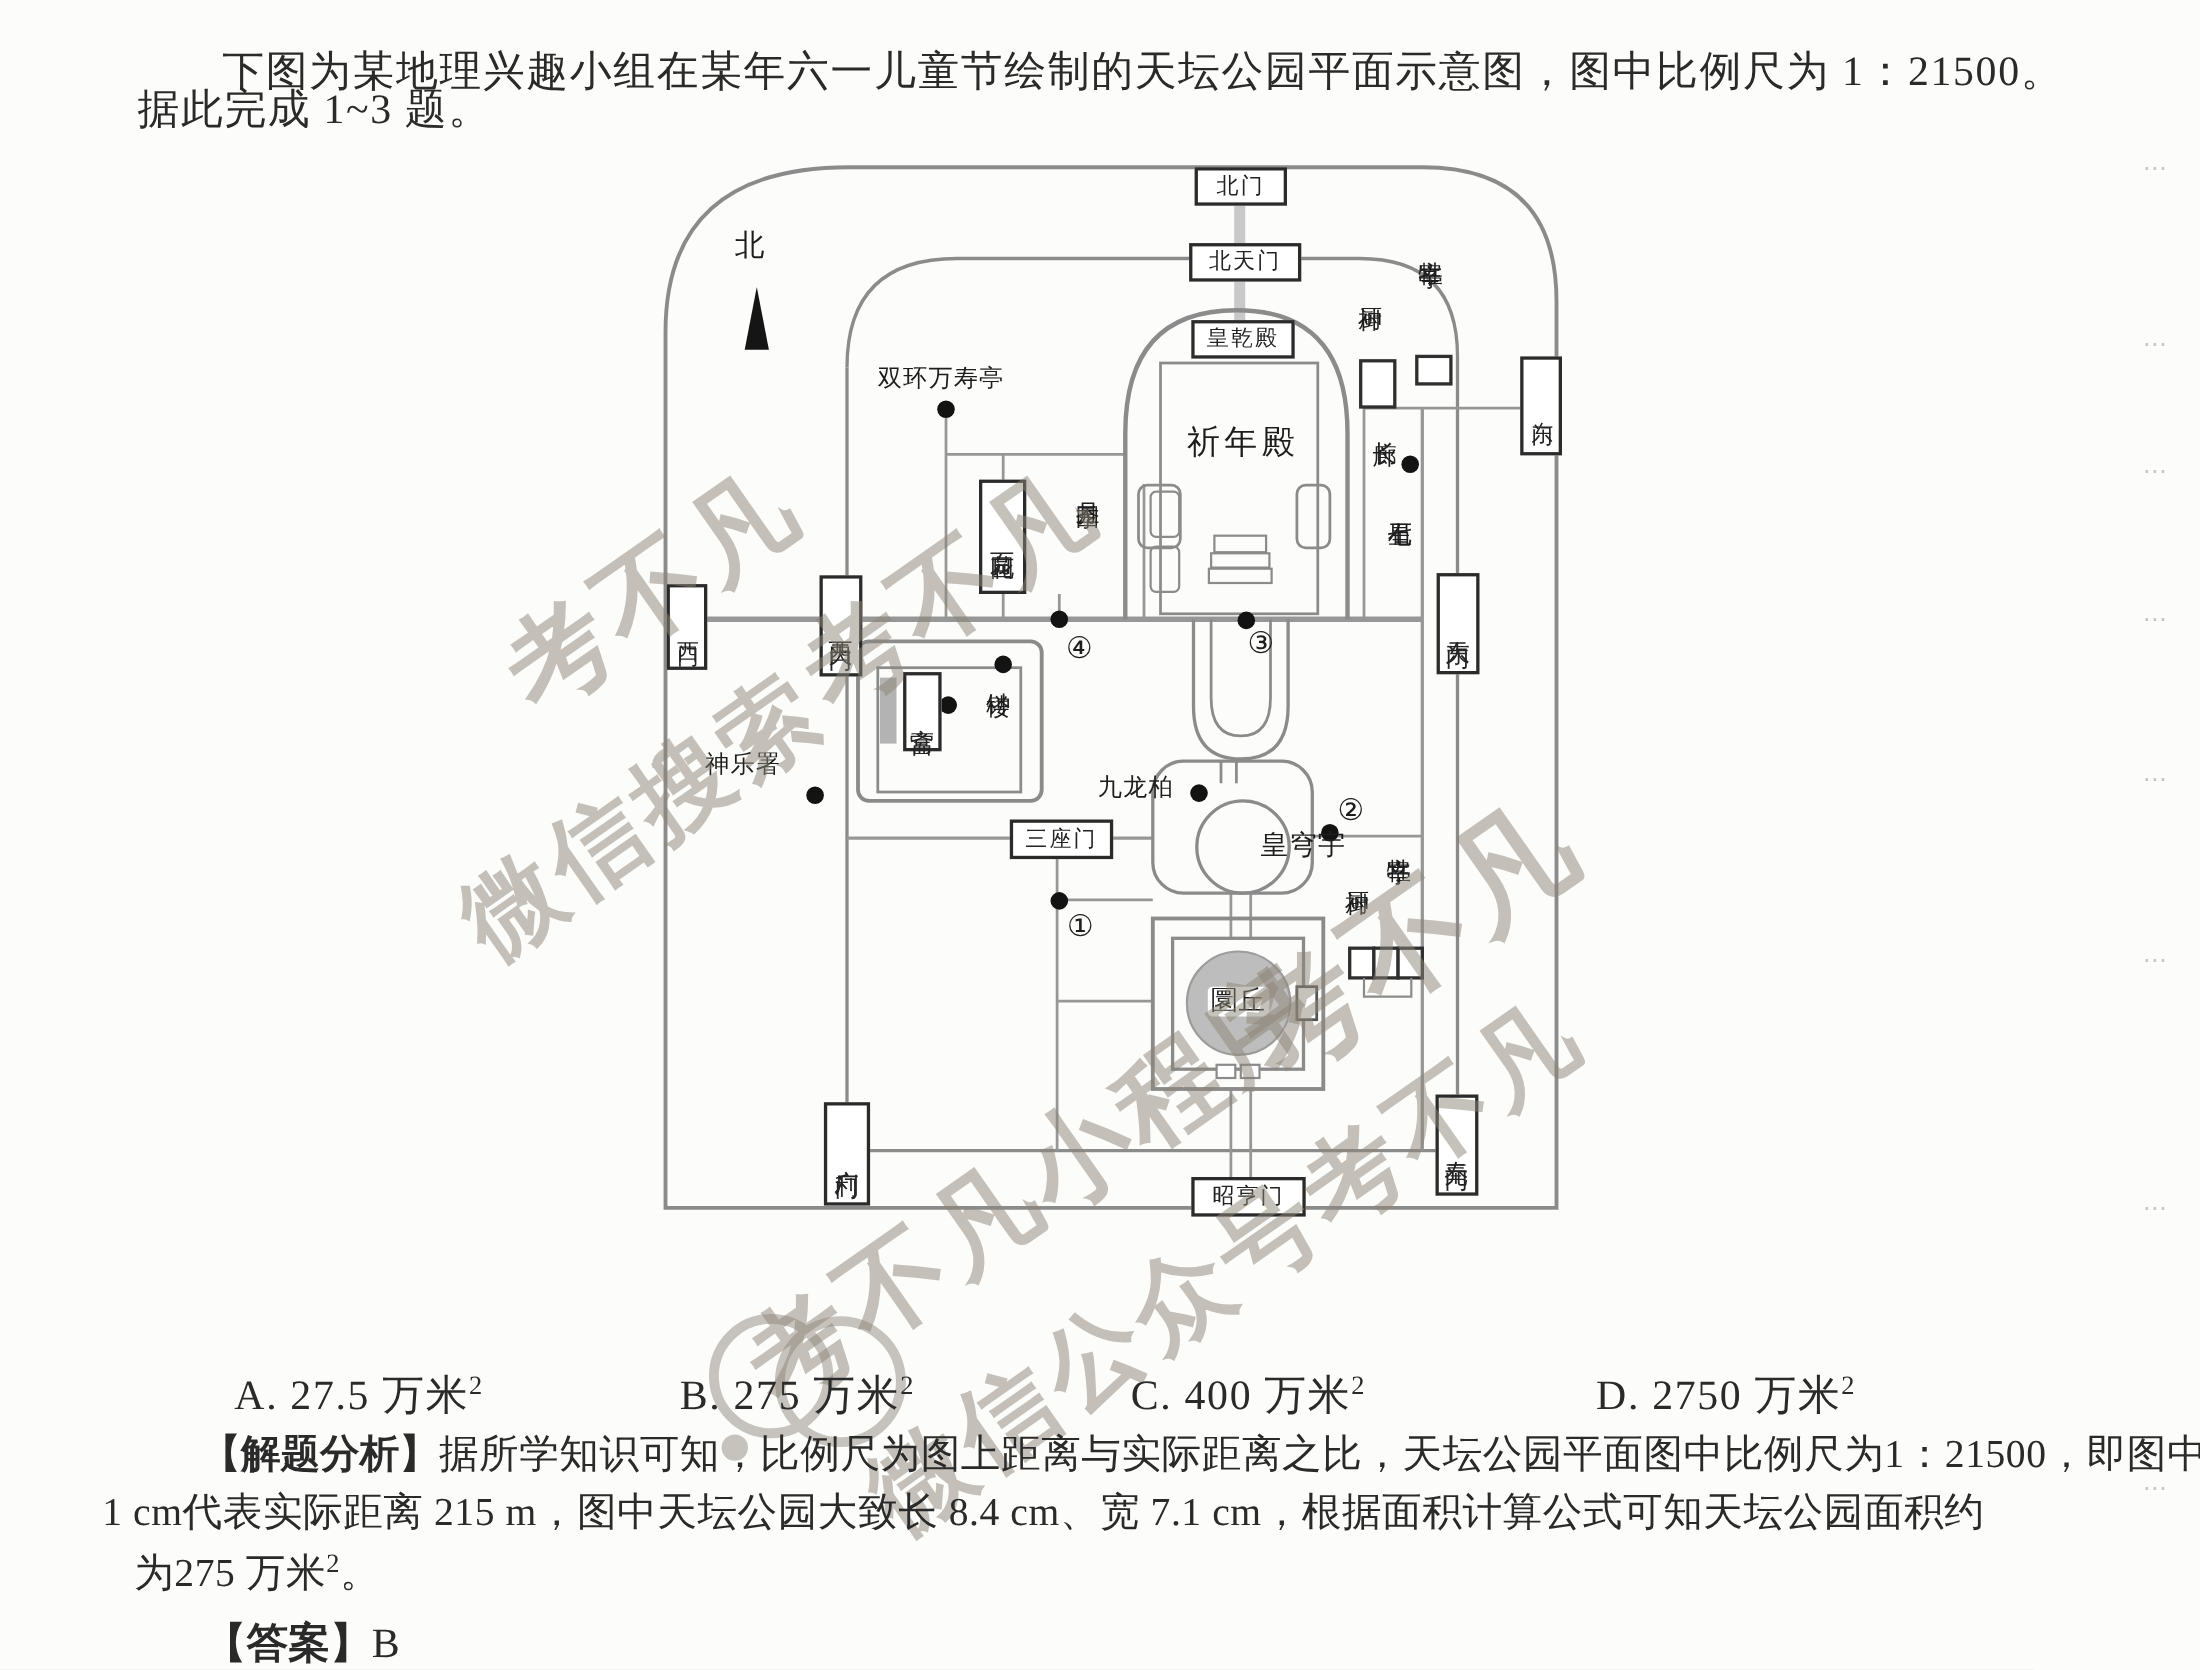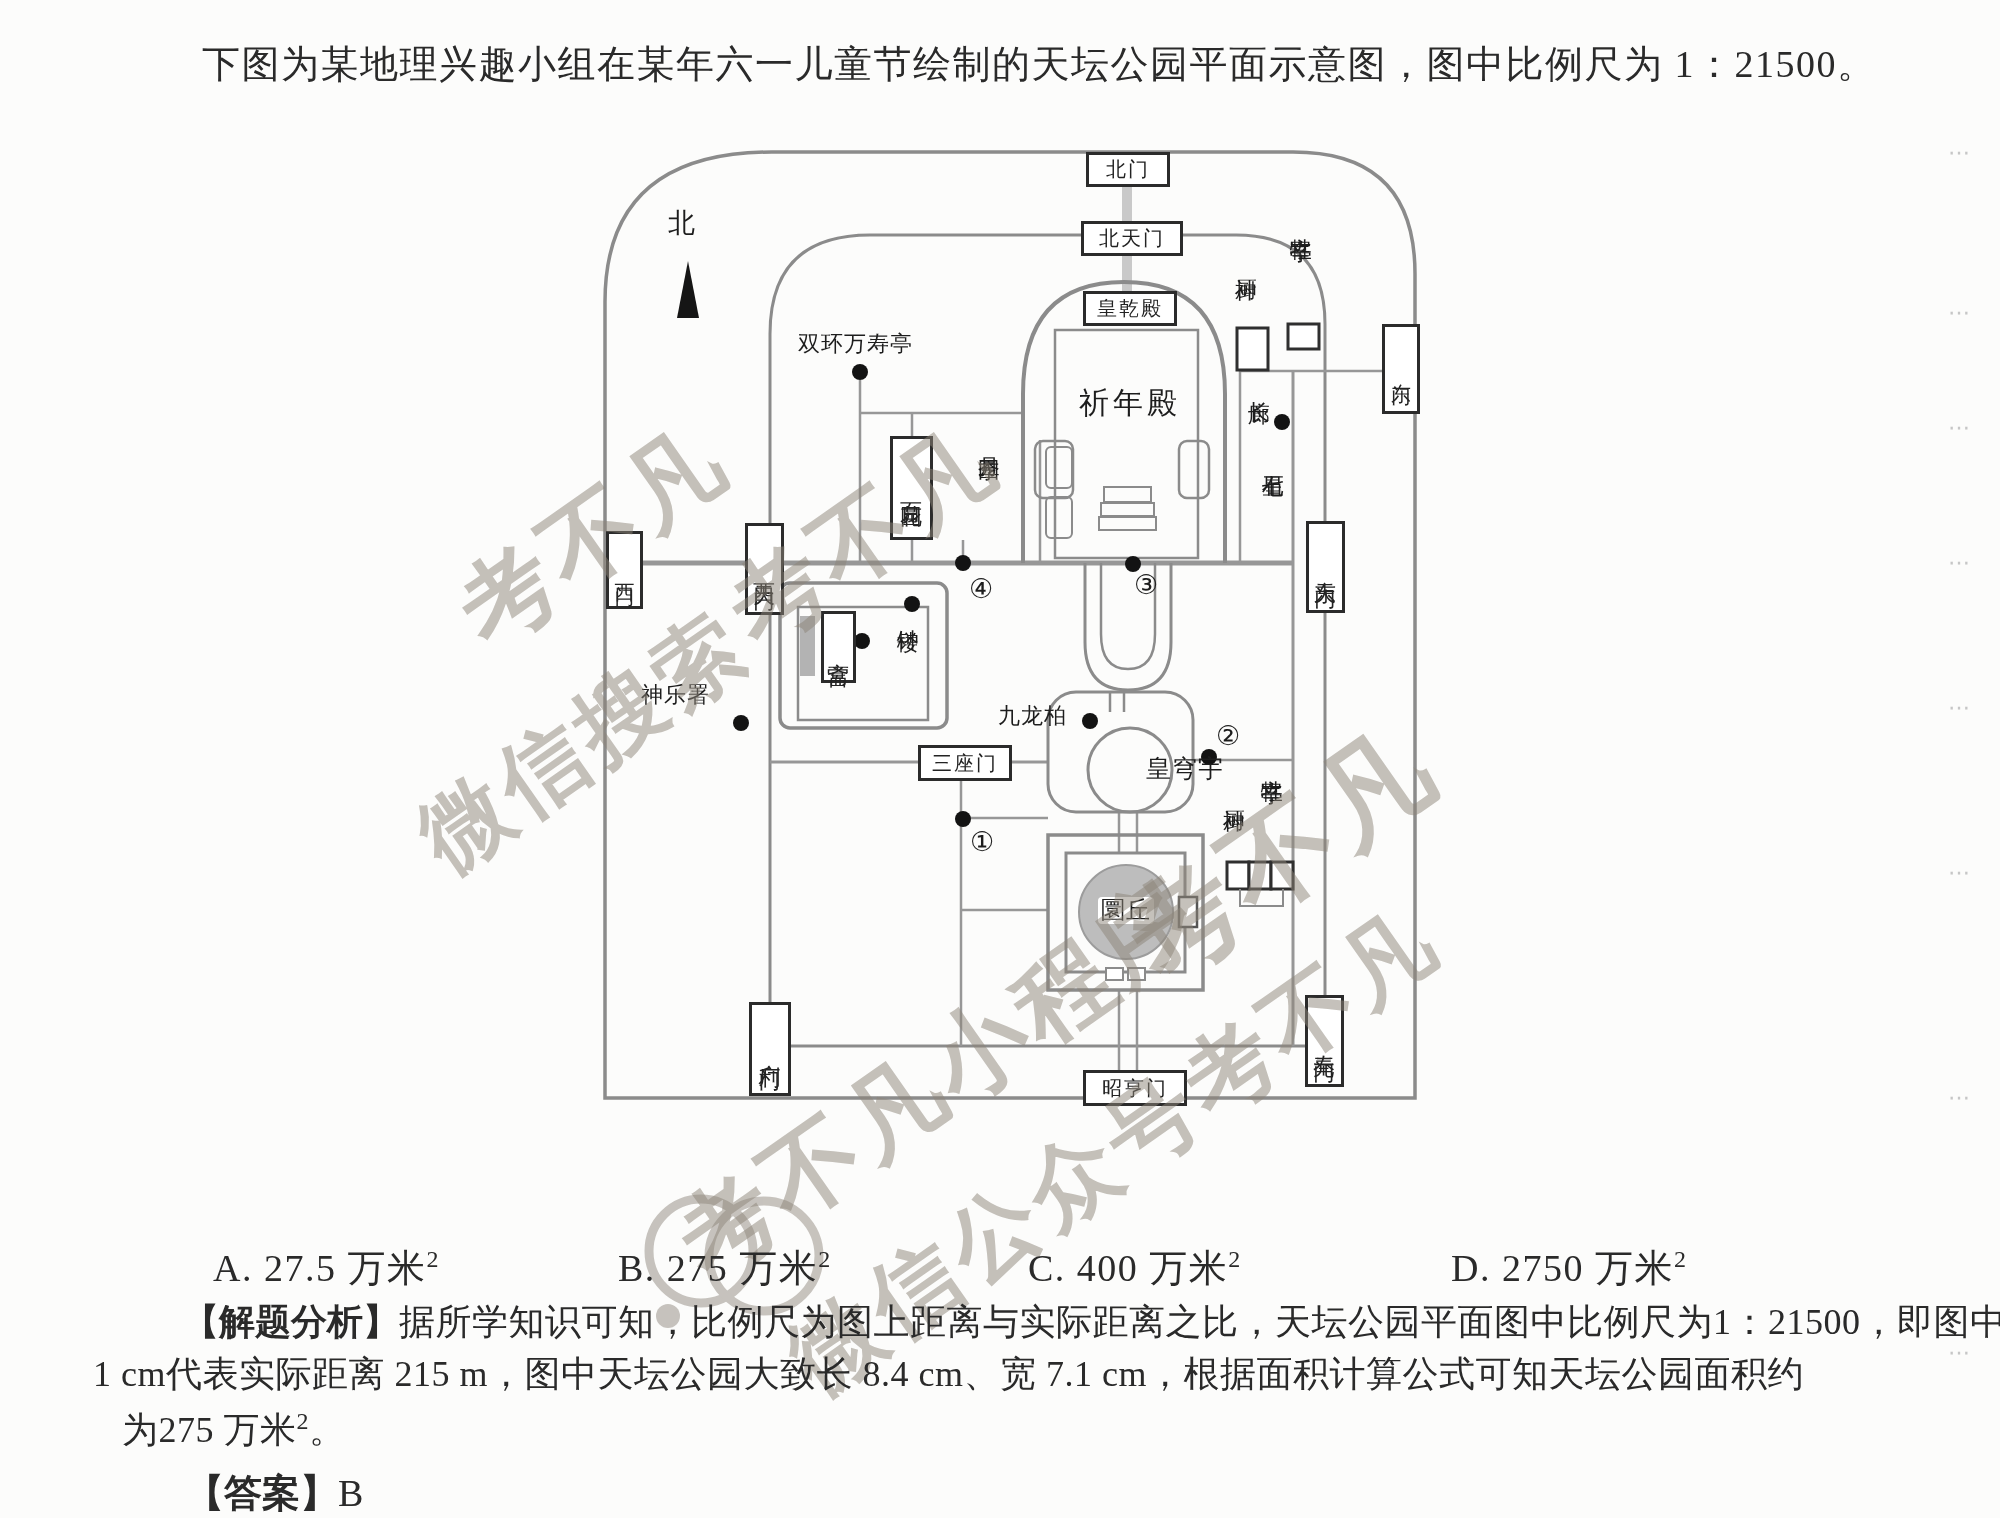--- a/index.html
+++ b/index.html
@@ -136,20 +136,21 @@
   </svg>
 
   <div class="wm abs" style="left:470px;top:560px;font-size:95px;">考不凡</div>
   <div class="wm abs" style="left:740px;top:560px;font-size:95px;">考不凡</div>
   <div class="wm abs" style="left:430px;top:790px;font-size:88px;">微信搜索</div>
   <div class="wm abs" style="left:690px;top:1190px;font-size:96px;">考不凡小程序</div>
   <div class="wm abs" style="left:1140px;top:880px;font-size:110px;">考不凡</div>
   <div class="wm abs" style="left:800px;top:1310px;font-size:90px;">微信公众号考不凡</div>
 
   <div class="abs body-text" style="left:202px;top:3px;margin-top:36px;">下图为某地理兴趣小组在某年六一儿童节绘制的天坛公园平面示意图，图中比例尺为 1：21500。</div>
+  <div class="abs body-text" style="left:125px;top:74px;">据此完成 1~3 题。</div>
 
   <div class="mbox" style="left:1086px;top:152px;width:84px;height:35px;">北门</div>
   <div class="mbox" style="left:1081px;top:221px;width:102px;height:35px;">北天门</div>
   <div class="mbox" style="left:1083px;top:291px;width:94px;height:35px;">皇乾殿</div>
   <div class="mbox" style="left:918px;top:745px;width:94px;height:36px;">三座门</div>
   <div class="mbox" style="left:1083px;top:1070px;width:104px;height:36px;">昭亨门</div>
   <div class="mbox v" style="left:606px;top:531px;width:37px;height:78px;">西门</div>
   <div class="mbox v" style="left:745px;top:523px;width:39px;height:92px;font-size:22px;">西天门</div>
   <div class="mbox v" style="left:1382px;top:324px;width:38px;height:90px;">东门</div>
   <div class="mbox v" style="left:1306px;top:521px;width:39px;height:92px;font-size:22px;">东天门</div>

